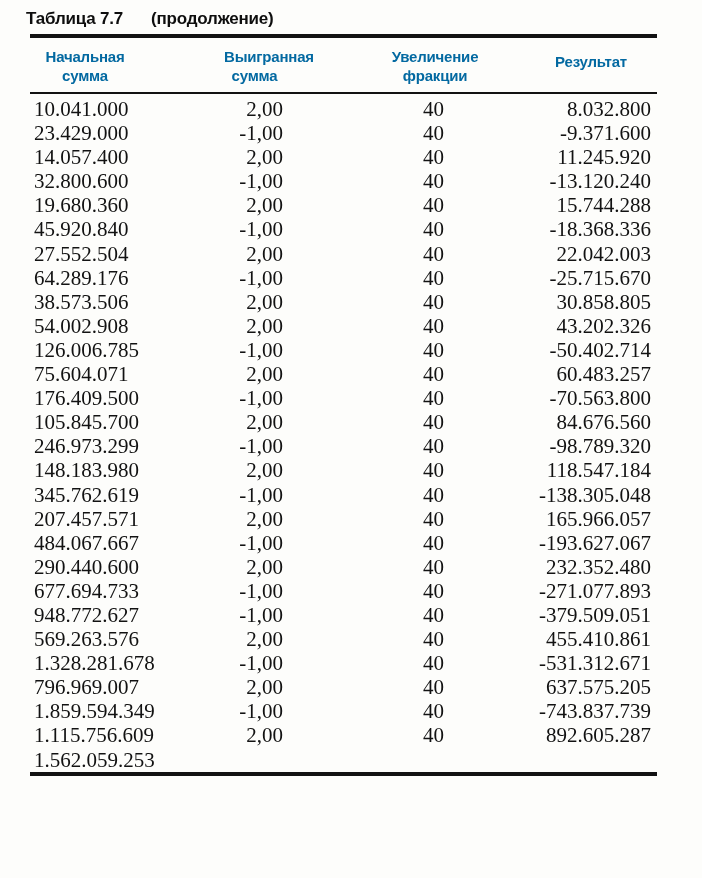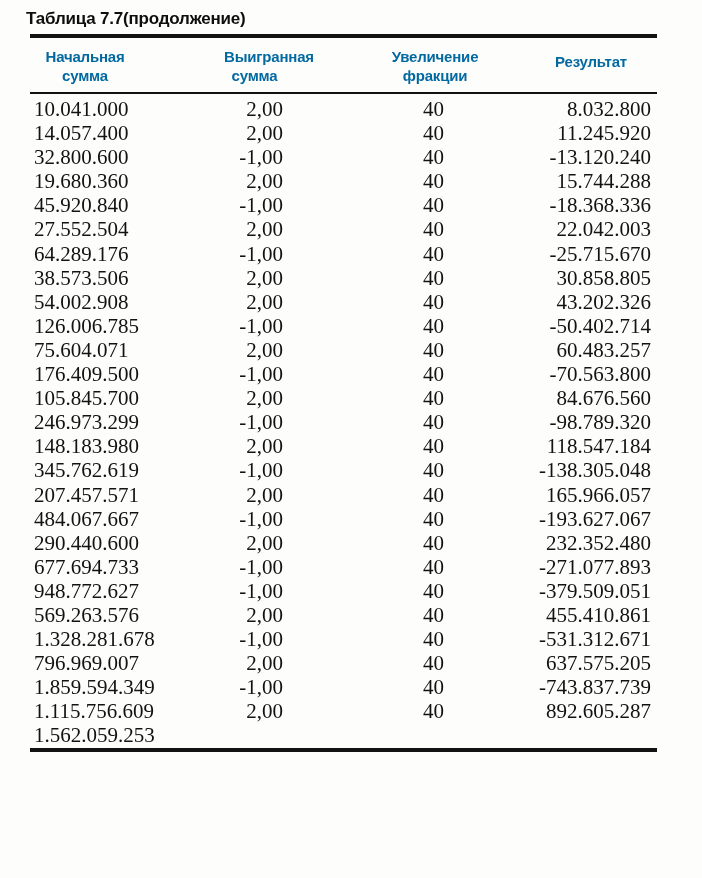--- a/index.html
+++ b/index.html
@@ -20,20 +20,21 @@
     left: 26px;
     top: 9px;
     font-family: "Liberation Sans", sans-serif;
     font-weight: bold;
     font-size: 17px;
     letter-spacing: -0.2px;
     color: #0e0e0e;
     white-space: nowrap;
   }
   .title .cont {
+    margin-left: 28px;
   }
   table.data-table {
     position: absolute;
     left: 30px;
     top: 34px;
     width: 627px;
     border-collapse: collapse;
     table-layout: fixed;
     border-top: 4px solid #121212;
     border-bottom: 4px solid #121212;
@@ -110,20 +111,26 @@
       </tr>
     </thead>
     <tbody id="rows">
         <tr>
           <td class="c1">10.041.000</td>
           <td class="c2">2,00</td>
           <td class="c3">40</td>
           <td class="c4">8.032.800</td>
         </tr>
         <tr>
+          <td class="c1">23.429.000</td>
+          <td class="c2">-1,00</td>
+          <td class="c3">40</td>
+          <td class="c4">-9.371.600</td>
+        </tr>
+        <tr>
           <td class="c1">14.057.400</td>
           <td class="c2">2,00</td>
           <td class="c3">40</td>
           <td class="c4">11.245.920</td>
         </tr>
         <tr>
           <td class="c1">32.800.600</td>
           <td class="c2">-1,00</td>
           <td class="c3">40</td>
           <td class="c4">-13.120.240</td>

